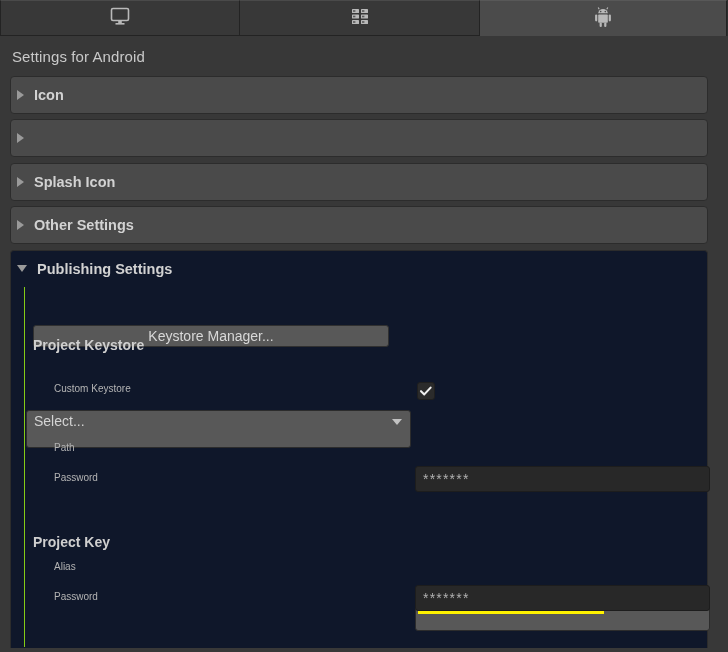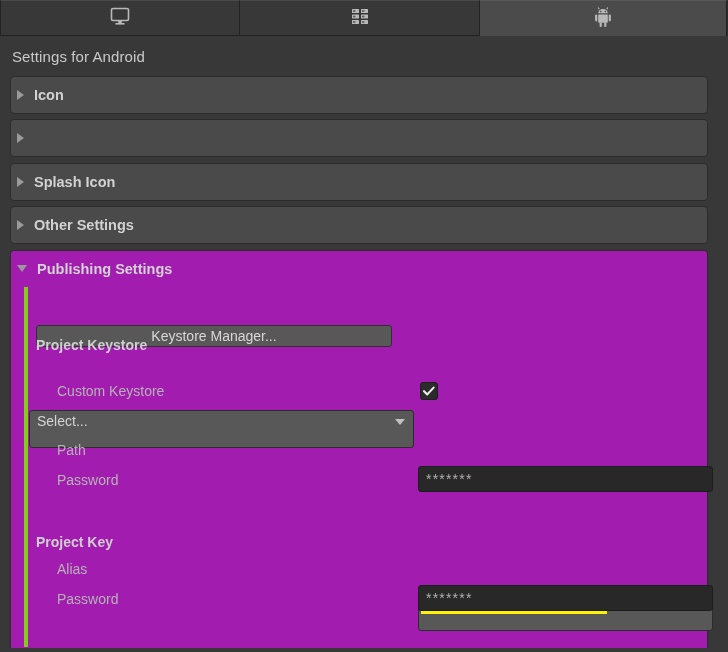--- a/index.html
+++ b/index.html
@@ -99,28 +99,28 @@
   .section-label {
     font-size: 14.5px;
     font-weight: bold;
     color: #d2d2d2;
   }
 
   
   #sec-publishing {
     top: 250px;
     height: 398px;
-    background: #a21caf;
+    background: #0f172a;
     border-bottom: none;
     border-radius: 4px 4px 0 0;
   }
   .panel-body {
     position: relative;
     margin-left: 13px;
-    border-left: 4px solid #84cc16;
+    border-left: 1px solid #84cc16;
     height: 360px;
   }
 
   
   .abs { position: absolute; }
 
   .btn-keystore {
     left: 8px;
     top: 38px;
     width: 356px;
@@ -135,21 +135,21 @@
     text-align: center;
     cursor: pointer;
   }
 
   .group-label {
     font-size: 14px;
     font-weight: bold;
     color: #cfcfcf;
   }
   .field-label {
-    font-size: 14px;
+    font-size: 10px;
     color: #b4b4b4;
   }
   .value-text {
     font-size: 14px;
     color: #b9b9b9;
   }
 
   .checkbox {
     width: 18px;
     height: 18px;

